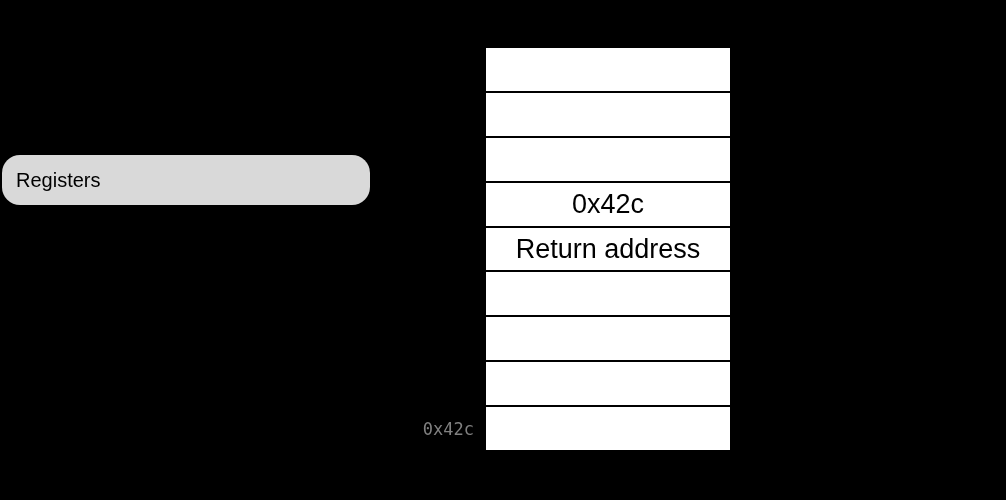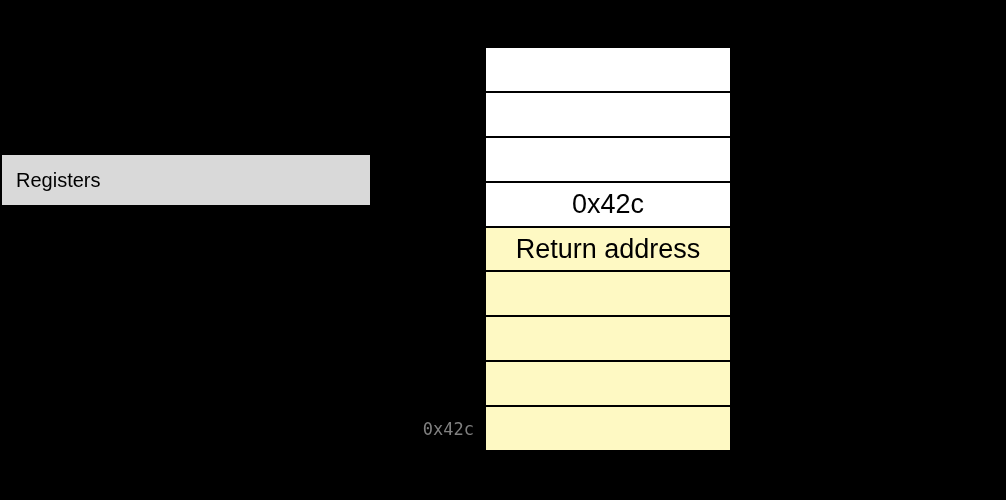--- a/index.html
+++ b/index.html
@@ -19,20 +19,21 @@
   #registers-box {
     position: absolute;
     left: 2px;
     top: 155px;
     width: 368px;
     height: 50px;
     background: #D9D9D9;
     box-sizing: border-box;
     display: flex;
     align-items: center;
+    border-radius: 18px;
   }
   #registers-label {
     font-size: 20px;
     color: #000000;
     padding-left: 14px;
     line-height: 1;
     white-space: nowrap;
   }
 
   
@@ -53,21 +54,21 @@
     border-bottom-width: 0;
     display: flex;
     align-items: center;
     justify-content: center;
     position: relative;
   }
   .stack-cell:last-child {
     border-bottom-width: 2px;
   }
   .stack-cell.white { background: #FFFFFF; }
-  .stack-cell.blue  { background: #fef9c3; }
+  .stack-cell.blue  { background: #ffffff; }
 
   .cell-text {
     font-size: 27px;
     line-height: 1;
     color: #000000;
     white-space: nowrap;
   }
   .cell-text.gray { color: #808080; }
 
   

